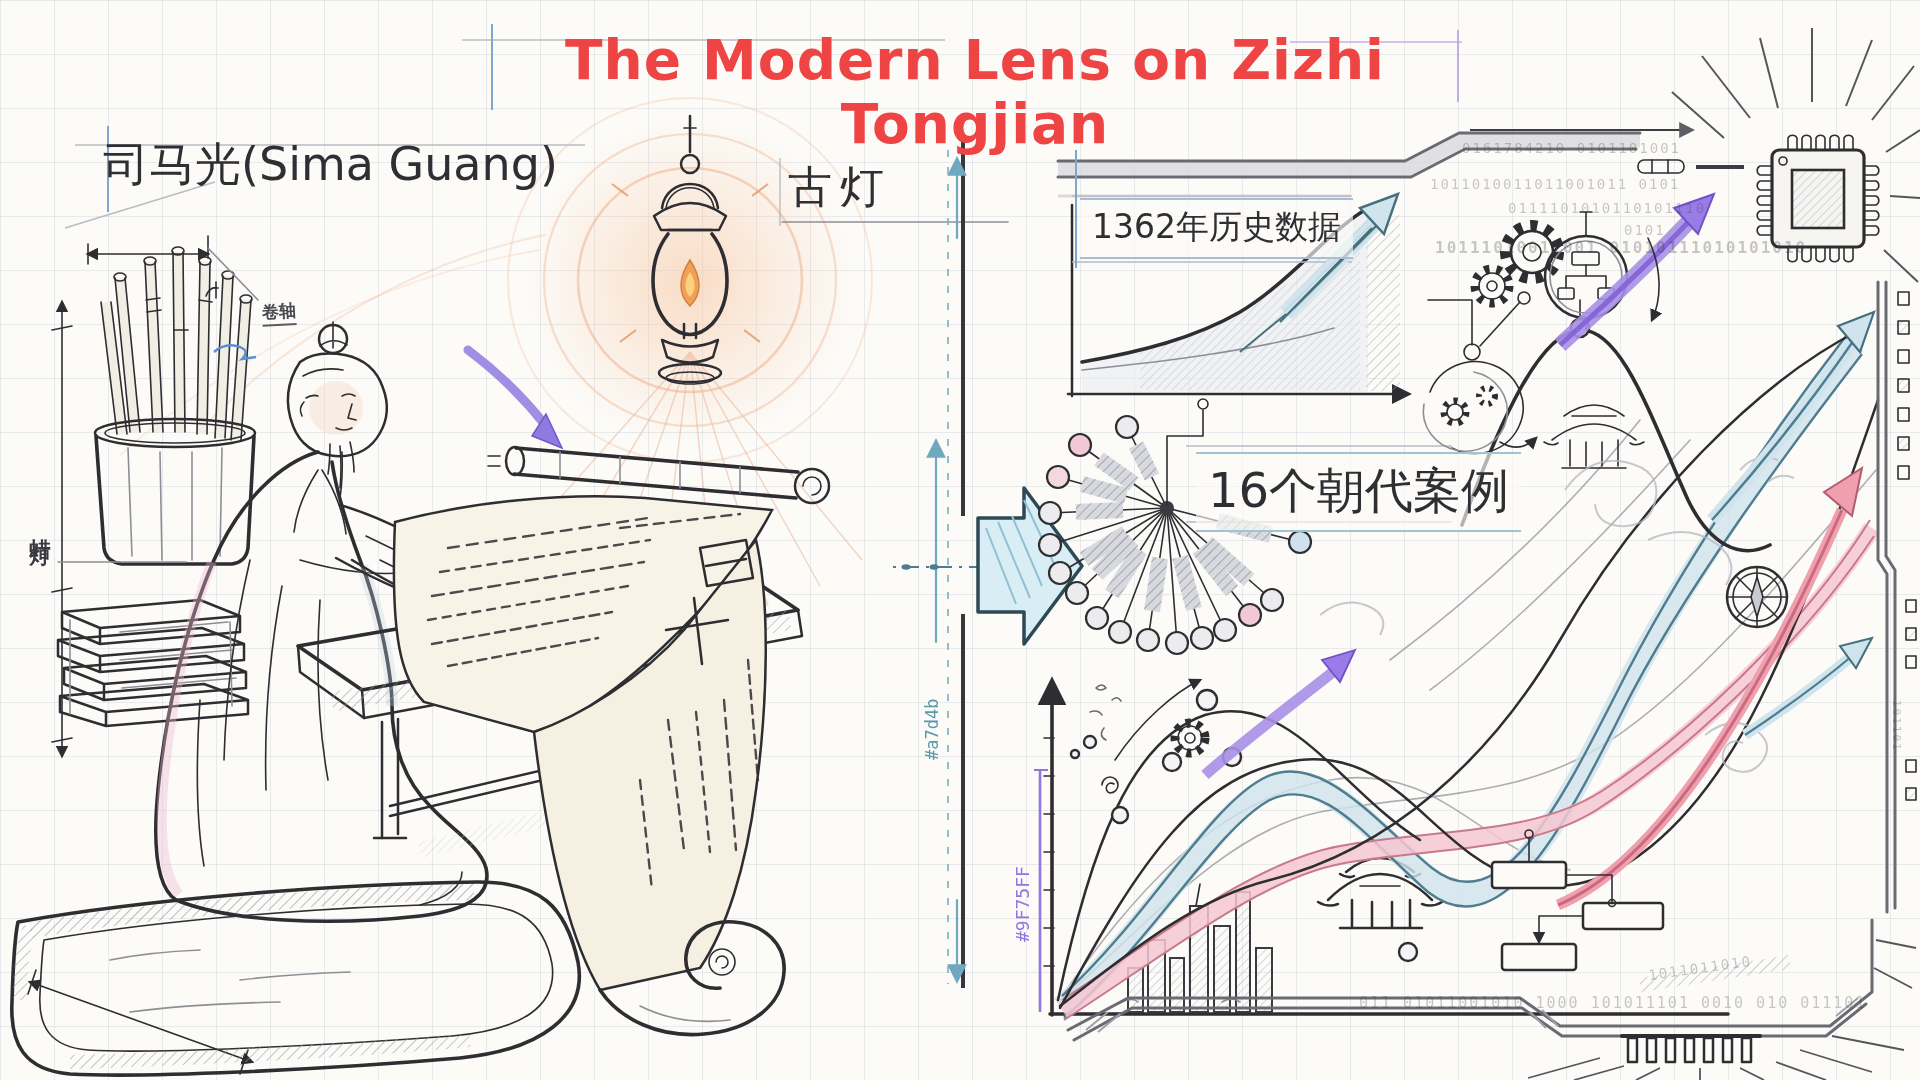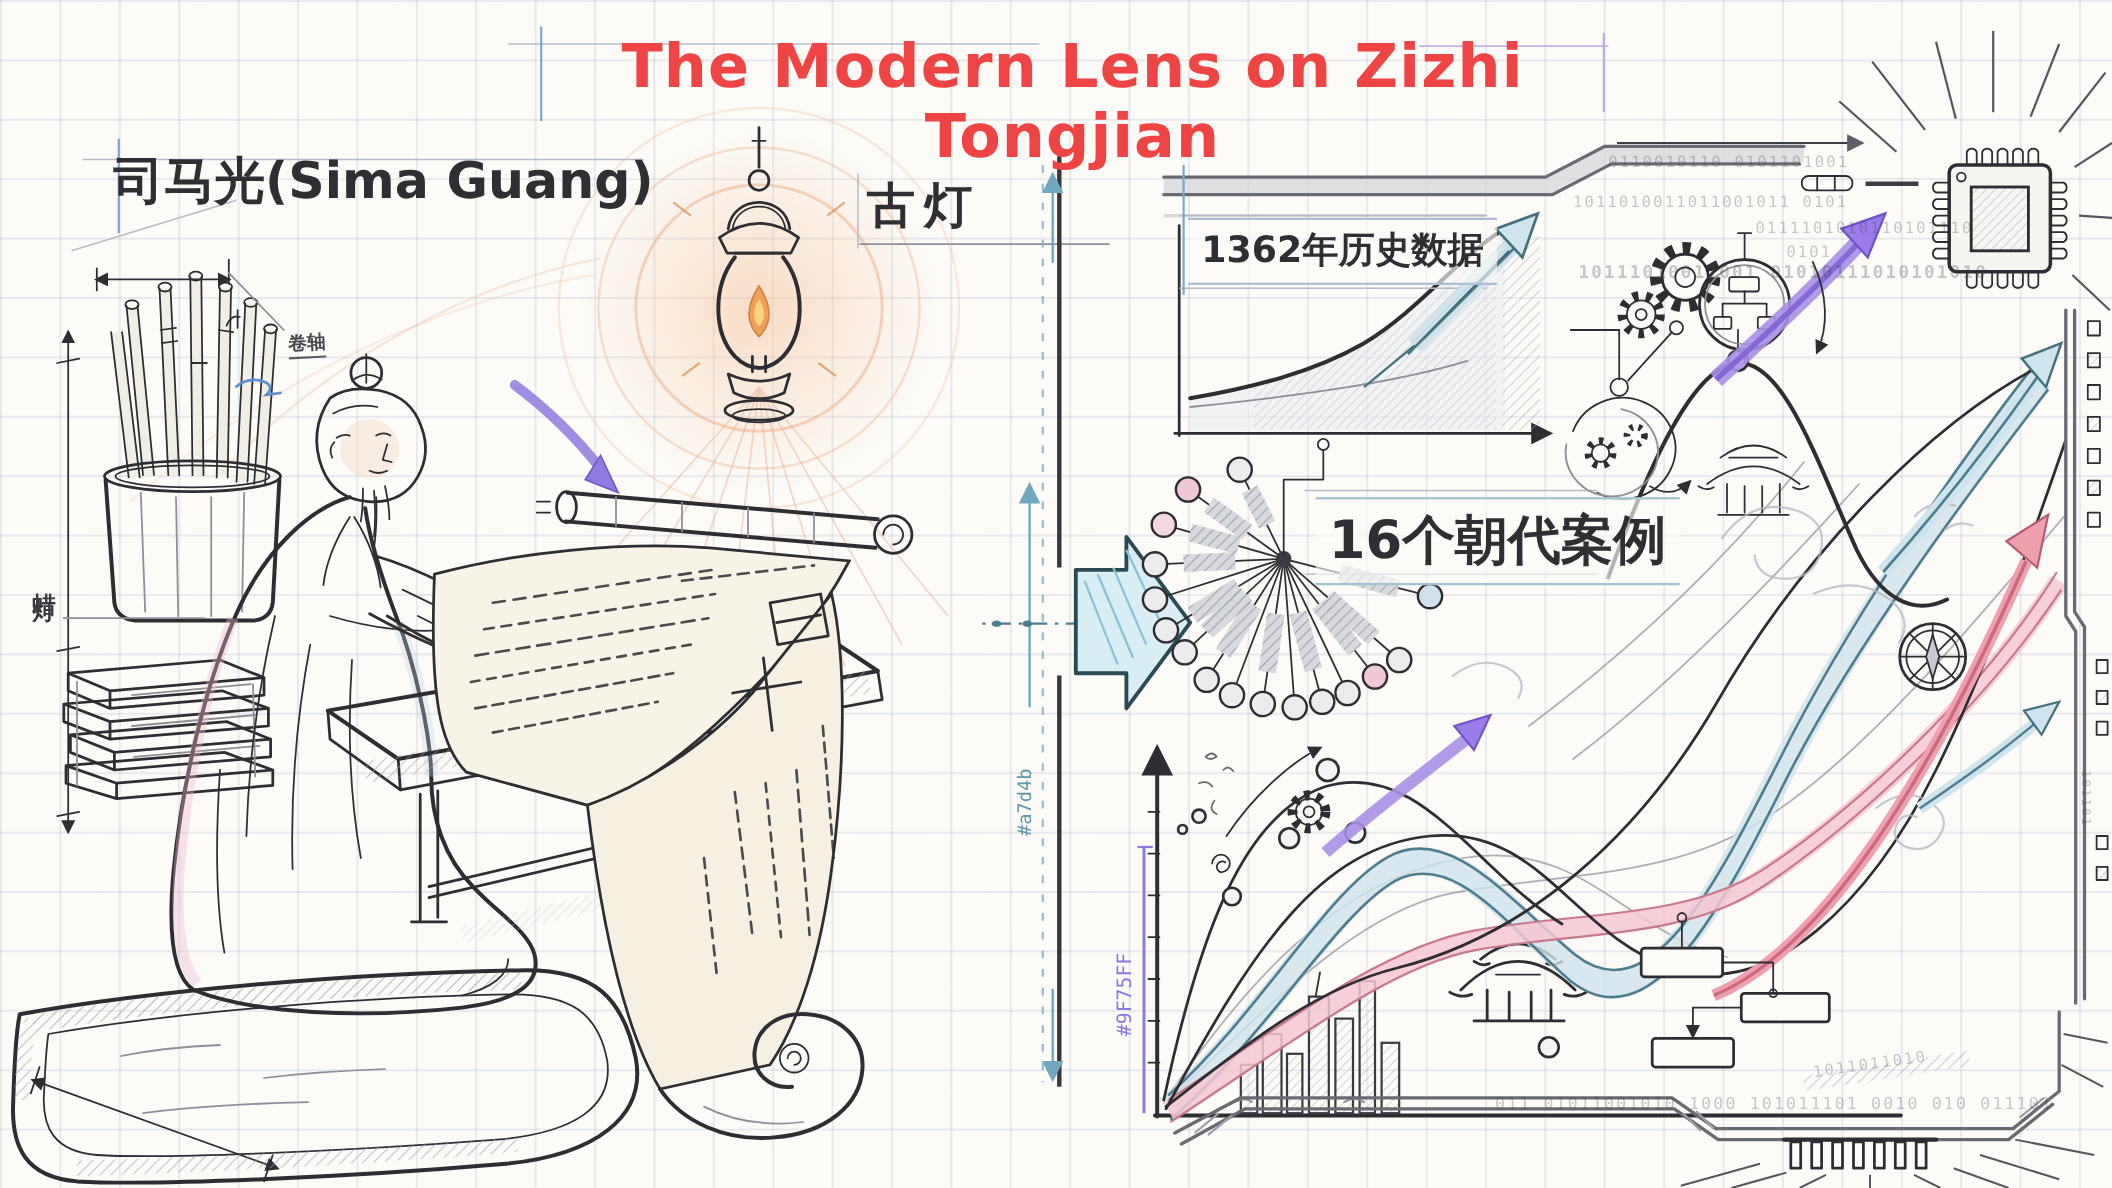--- a/index.html
+++ b/index.html
@@ -21,21 +21,21 @@
   .gray3{fill:none;stroke:#6a6a72;stroke-width:3;stroke-linecap:round;stroke-linejoin:round;}
   .faintl{fill:none;stroke:#b9bcc4;stroke-width:1.4;}
   .warm{fill:none;stroke:#f0b28c;stroke-linecap:round;}
   .teal{fill:none;stroke:#6fa8bf;stroke-width:2.2;stroke-linecap:round;}
   .tealdash{fill:none;stroke:#7fb3c8;stroke-width:2;stroke-dasharray:7 10;opacity:.85;}
   .purple{fill:none;stroke:#8f7ae0;stroke-linecap:round;}
   .title{
     left:480px;top:28px;width:990px;text-align:center;
     font-size:55px;font-weight:700;letter-spacing:1px;color:#ef4444;
   }
-  .cjk{font-weight:700;color:#2f2e33;white-space:nowrap;}
+  .cjk{font-weight:400;color:#2f2e33;white-space:nowrap;}
   .author{left:103px;top:134px;font-size:46px;}
   .gudeng{left:788px;top:158px;font-size:44px;letter-spacing:8px;}
   .framed{border-top:2px solid #a9bed4;border-bottom:2px solid #a9bed4;padding:5px 12px 7px;background:rgba(252,251,248,.65);}
   .history{left:1080px;top:198px;font-size:33px;}
   .dynasty{left:1196px;top:452px;font-size:48px;border-color:#9fc4d4;}
   .note-sm{font-size:17px;color:#4a4a50;font-weight:600;}
   .juanzhou{left:262px;top:300px;border-bottom:2px solid #5a5a60;transform:rotate(-3deg);padding-bottom:1px;}
   .vlabel{left:26px;top:522px;writing-mode:vertical-rl;text-orientation:upright;font-size:21px;color:#3a3a40;font-weight:600;letter-spacing:6px;}
   .hexnote{font-family:"DejaVu Sans Mono",monospace;font-size:17px;transform:rotate(-90deg);transform-origin:left top;white-space:nowrap;}
   .hex-teal{left:922px;top:760px;color:#5d98ab;}
@@ -724,20 +724,20 @@
 <div class="abs cjk gudeng">古灯</div>
 <div class="abs note-sm juanzhou">卷轴</div>
 <div class="abs vlabel">蜡灯</div>
 
 <div class="abs cjk framed history">1362年历史数据</div>
 <div class="abs cjk framed dynasty">16个朝代案例</div>
 
 <div class="abs hexnote hex-teal">#a7d4b</div>
 <div class="abs hexnote hex-purple">#9F75FF</div>
 
-<div class="abs bin" style="left:1462px;top:140px;">0110010110 0101101001</div>
+<div class="abs bin" style="left:1462px;top:140px;">0161784210 0101101001</div>
 <div class="abs bin" style="left:1430px;top:176px;text-align:center;">1011010011011001011 0101</div>
 <div class="abs bin" style="left:1435px;top:238px;font-size:16px;font-weight:bold;">10111010011001 01010111010101010</div>
-<div class="abs bin" style="left:1596px;top:200px;">0111101010110101110</div>
+<div class="abs bin" style="left:1508px;top:200px;">0111101010110101110</div>
 <div class="abs bin" style="left:1624px;top:222px;">0101</div>
 <div class="abs bin" style="left:1335px;top:994px;font-size:15px;margin-left:24px;">011 01011001010 1000 101011101 0010 010 011101</div>
 <div class="abs bin" style="left:1648px;top:960px;transform:rotate(-8deg);">1011011010</div>
 <div class="abs bin binv" style="left:1890px;top:700px;">101101</div>
 
 </body></html>

